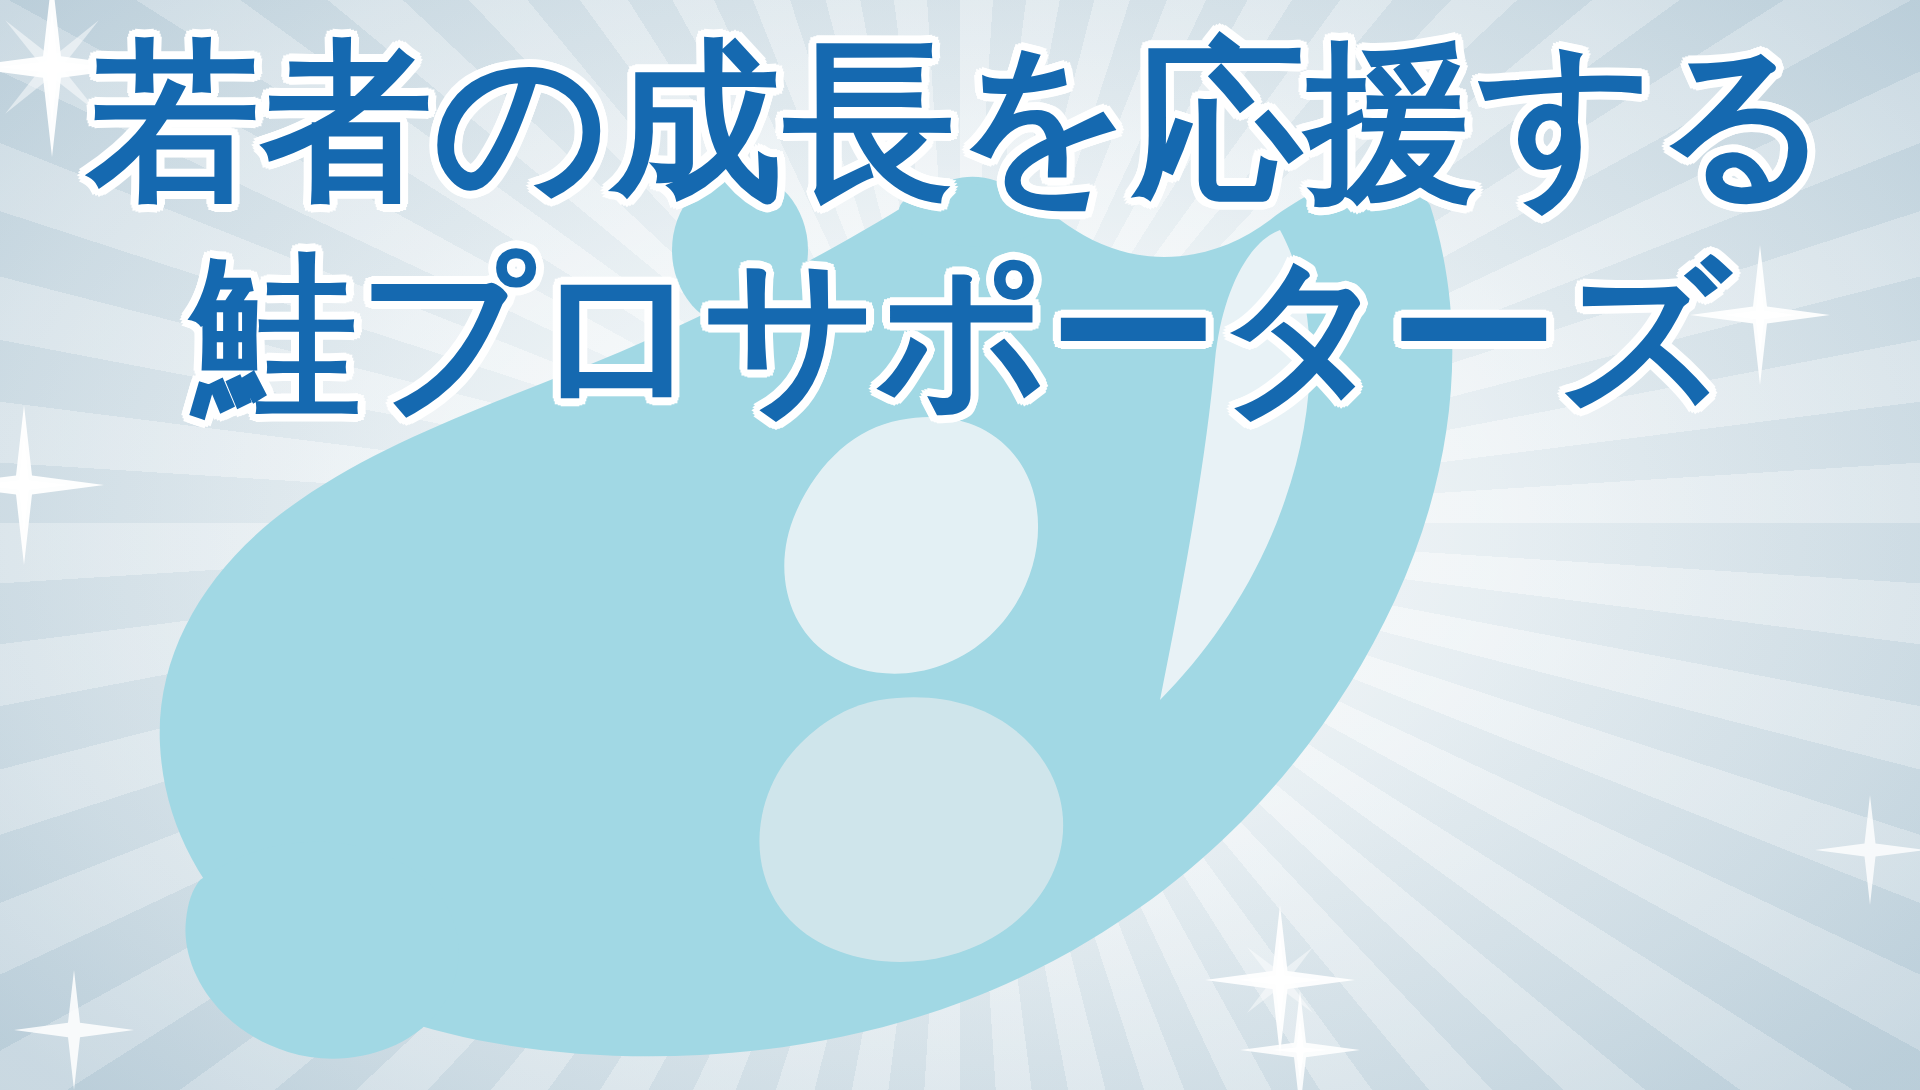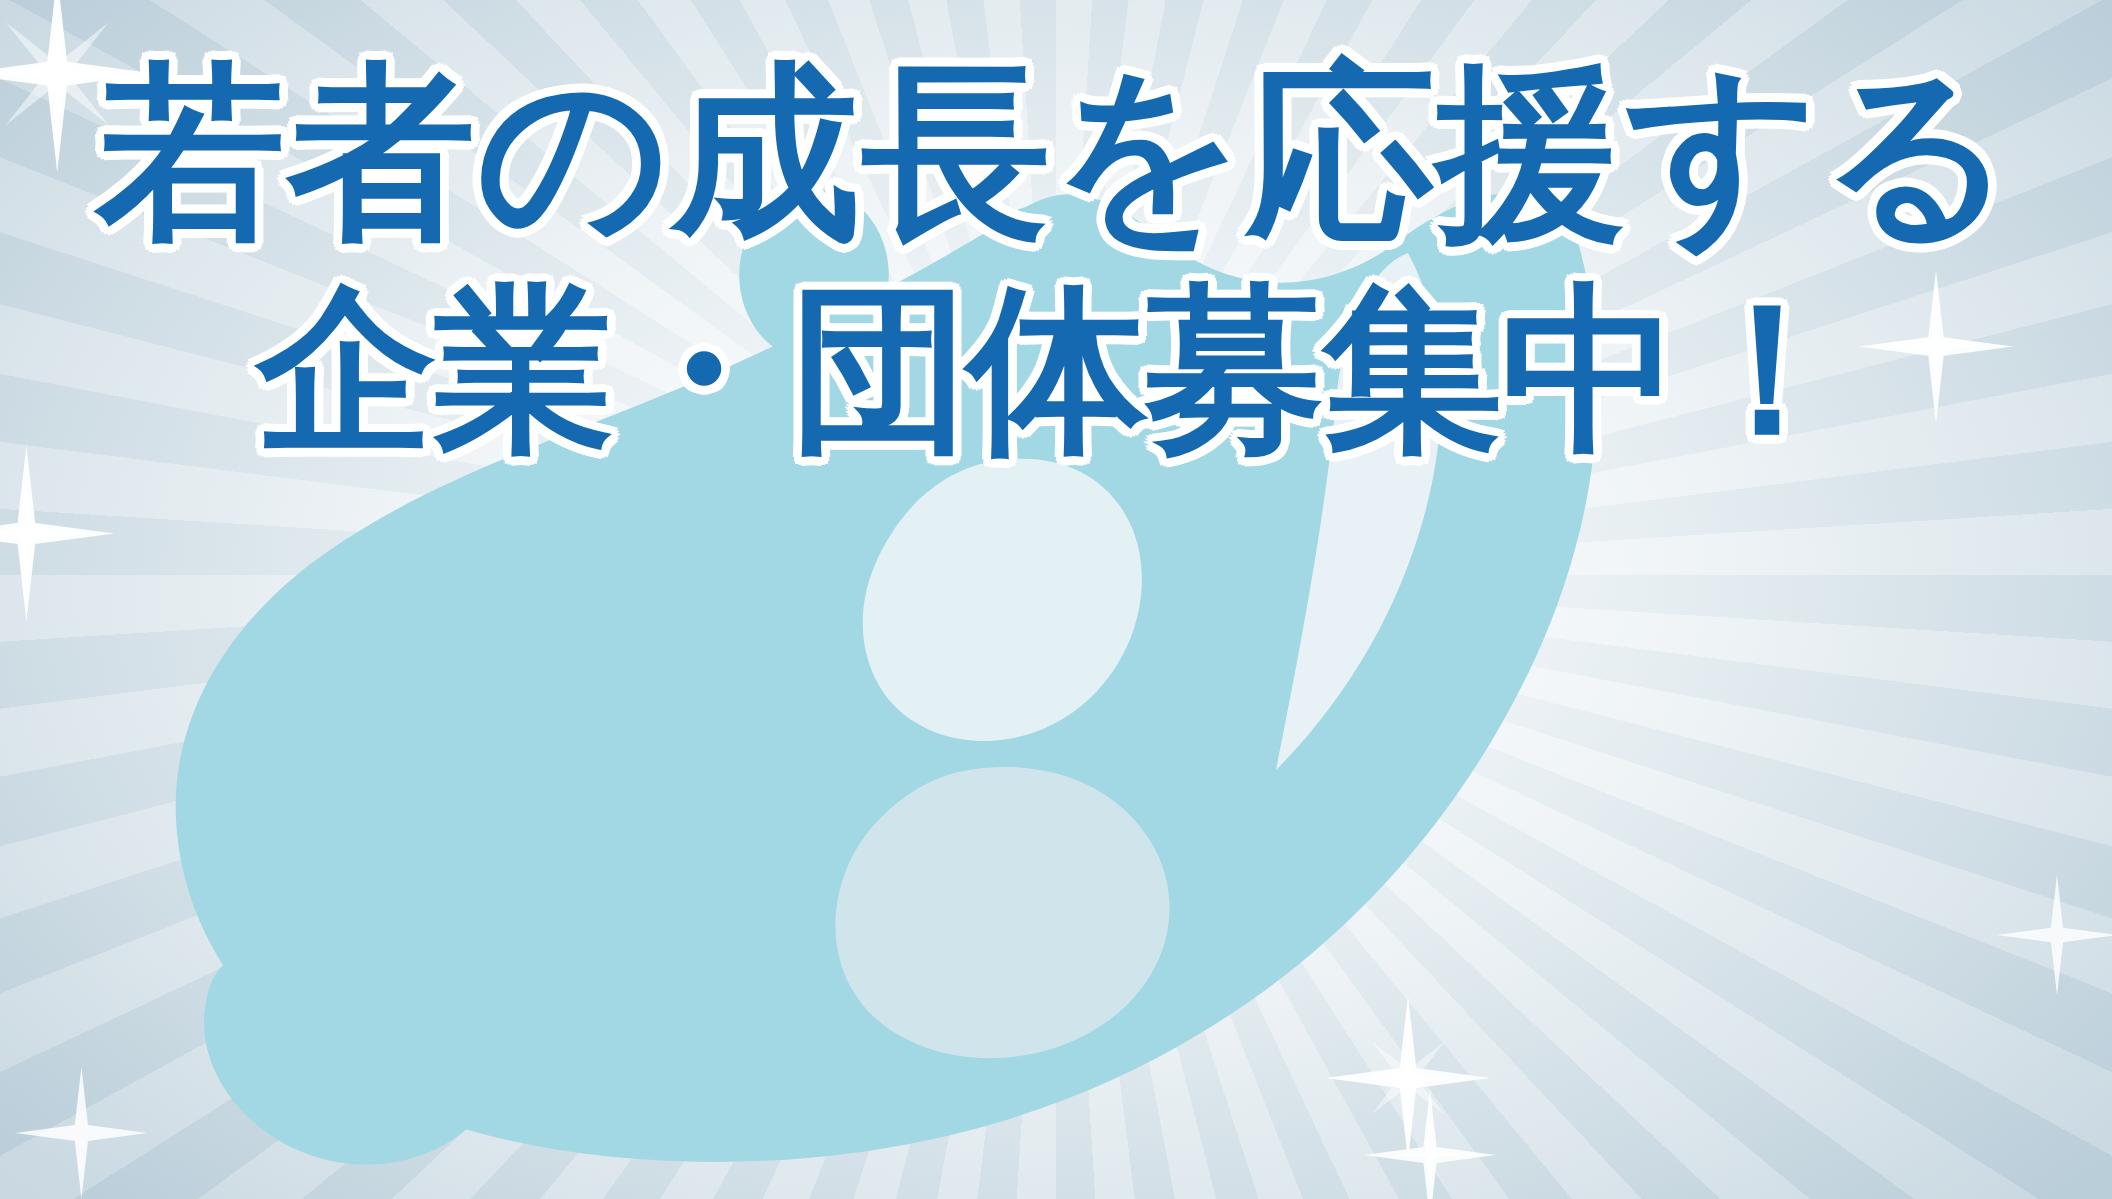--- a/index.html
+++ b/index.html
@@ -73,21 +73,21 @@
   .sparkle svg { display:block; }
 
   
   .headline {
     position: absolute;
     inset: 0;
     display: flex;
     flex-direction: column;
     align-items: center;
     justify-content: flex-start;
-    padding-top: 49px;
+    padding-top: 32px;
     box-sizing: border-box;
     border-radius: 20px;
   }
   .line {
     color: #1569b0;
     font-weight: 700;
     letter-spacing: 0.005em;
     white-space: nowrap;
     line-height: 1.0;
     text-align: center;
@@ -214,16 +214,16 @@
   </div>
 
   <div class="sparkle" style="left:1815px; top:790px;">
     <svg width="110" height="120" viewBox="0 0 100 100" xmlns="http://www.w3.org/2000/svg">
       <path d="M50 0 L55 44 L100 50 L55 56 L50 100 L45 56 L0 50 L45 44 Z" fill="#ffffff" opacity="0.8"></path>
     </svg>
   </div>
 
   <div class="headline">
     <div class="line line-1">若者の成長を応援する</div>
-    <div class="line line-4">企業・団体募集中！</div>
+    <div class="line line-3">鮭プロサポーターズ</div>
   </div>
 
 </div>
 
 </body></html>

